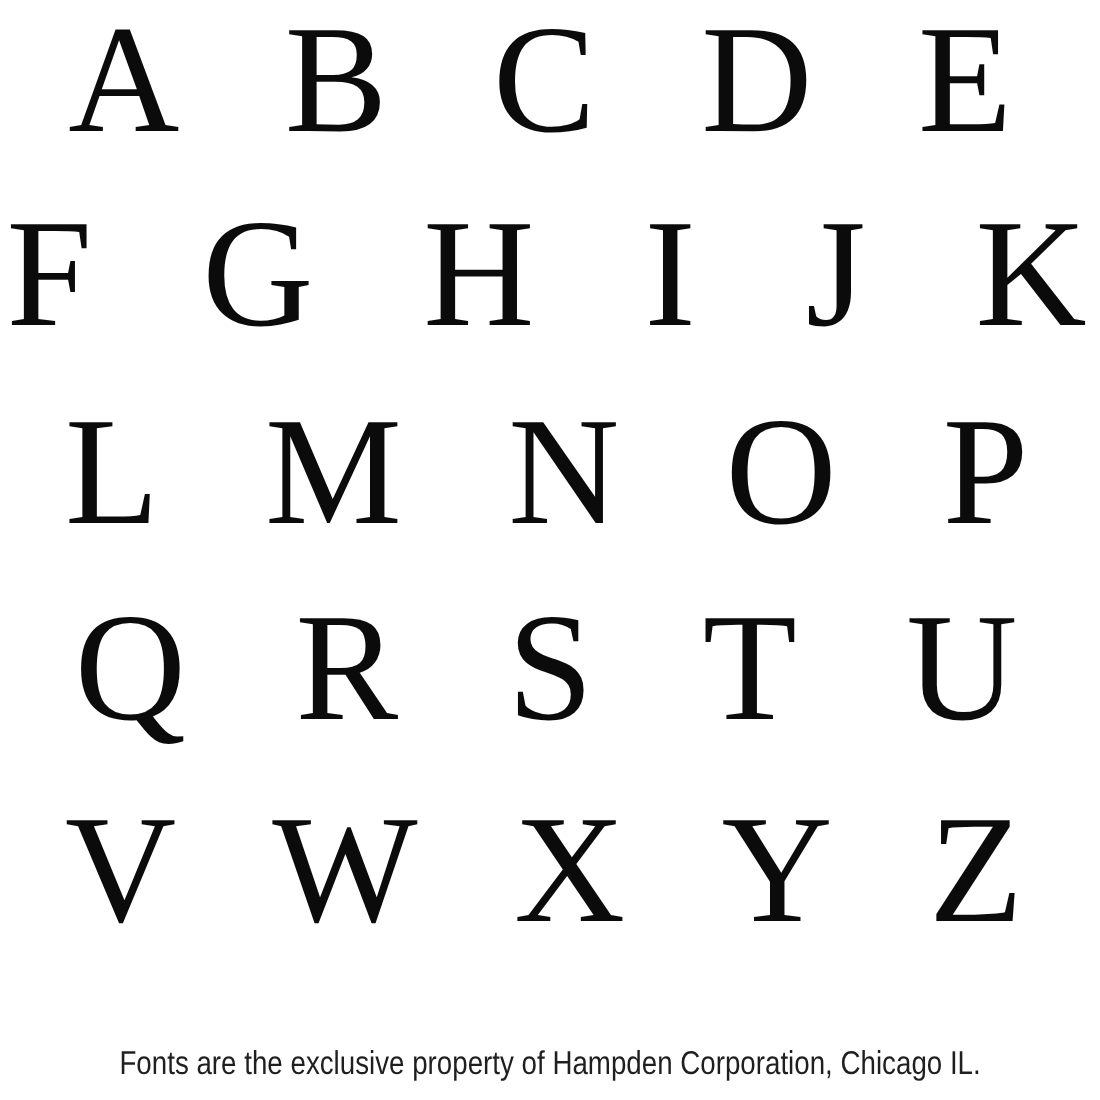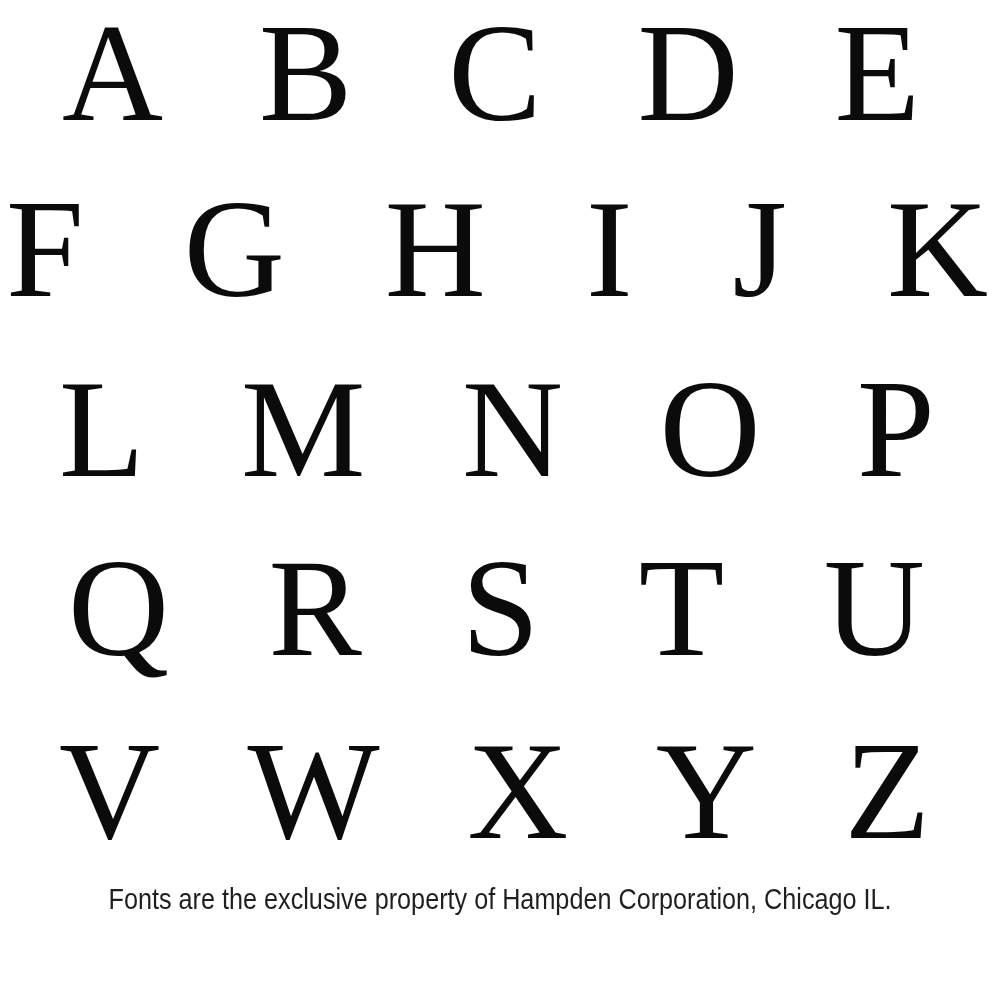--- a/index.html
+++ b/index.html
@@ -47,21 +47,21 @@
     font-size: 30px;
     line-height: 1;
     color: #1f1f1f;
   }
   .footer-line > span {
     display: inline-block;
     transform: scaleX(0.84);
     transform-origin: 50% 50%;
     white-space: nowrap;
   }
-  .footer-line-1 { top: 884px; }
+  .footer-line-1 { top: 952px; }
   .footer-line-2 { top: 949px; }
 </style>
 </head>
 <body>
 
 <div id="sheet">
 
   <div class="alpha-row row-1">
     <span>A</span>
     <span>B</span>

